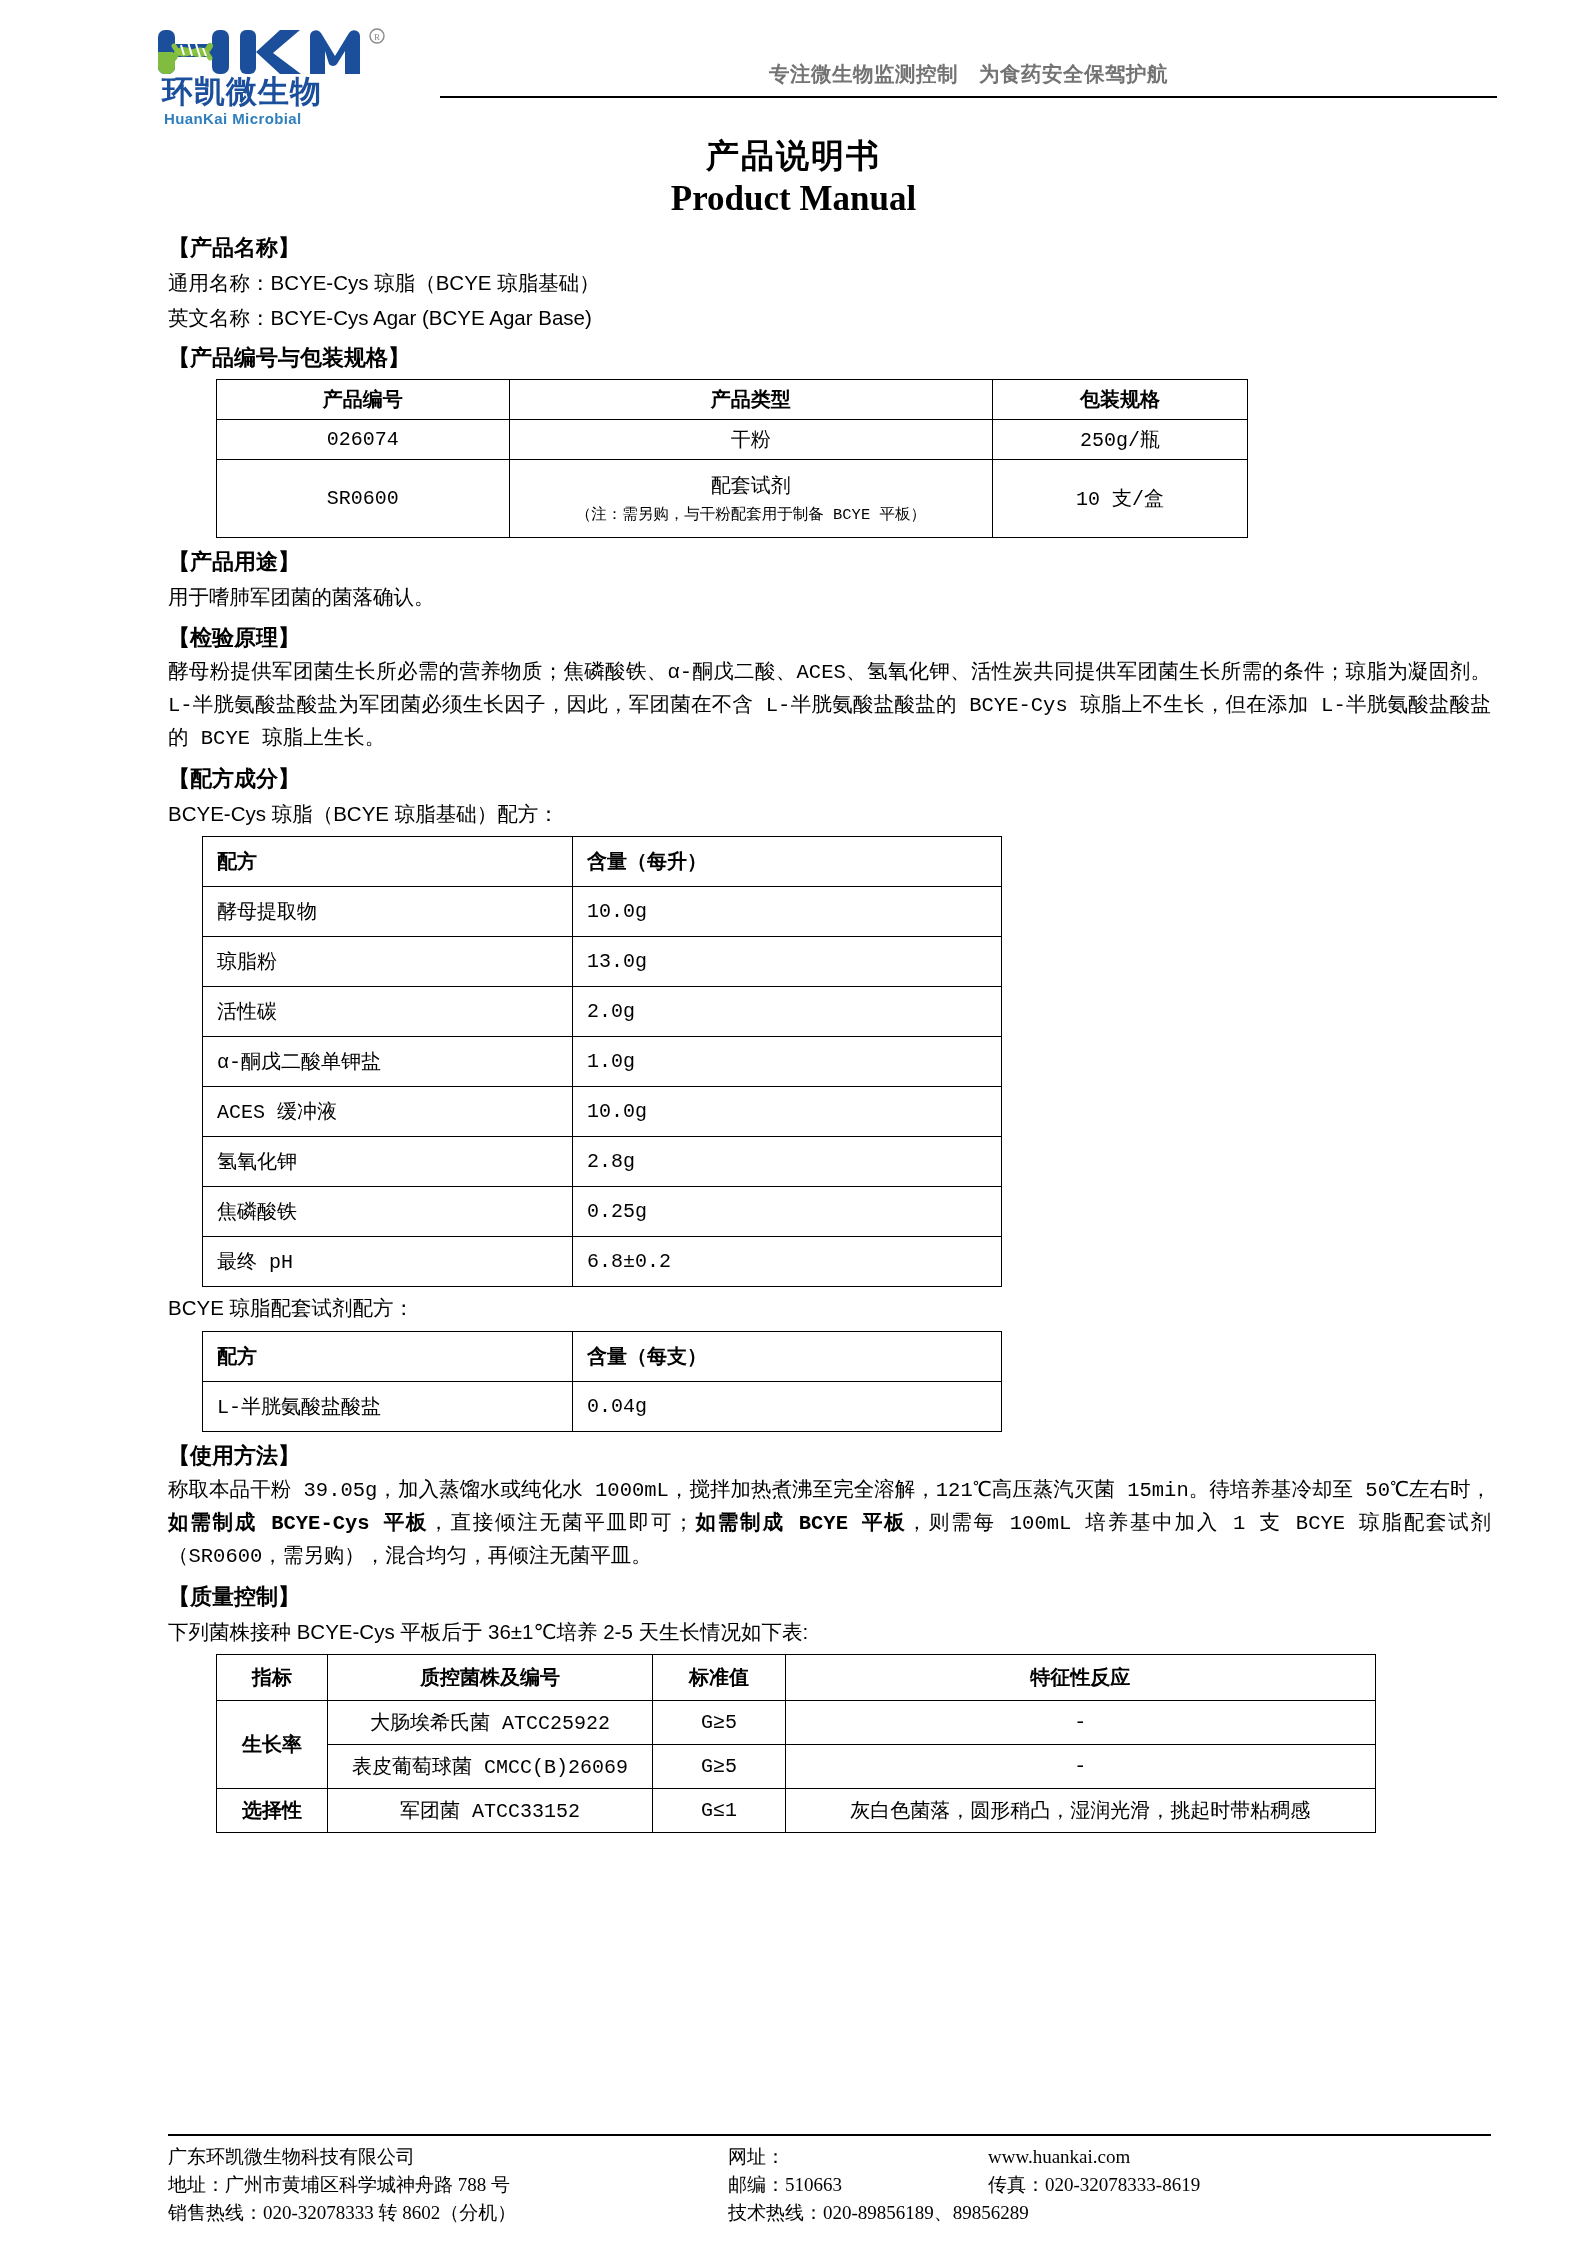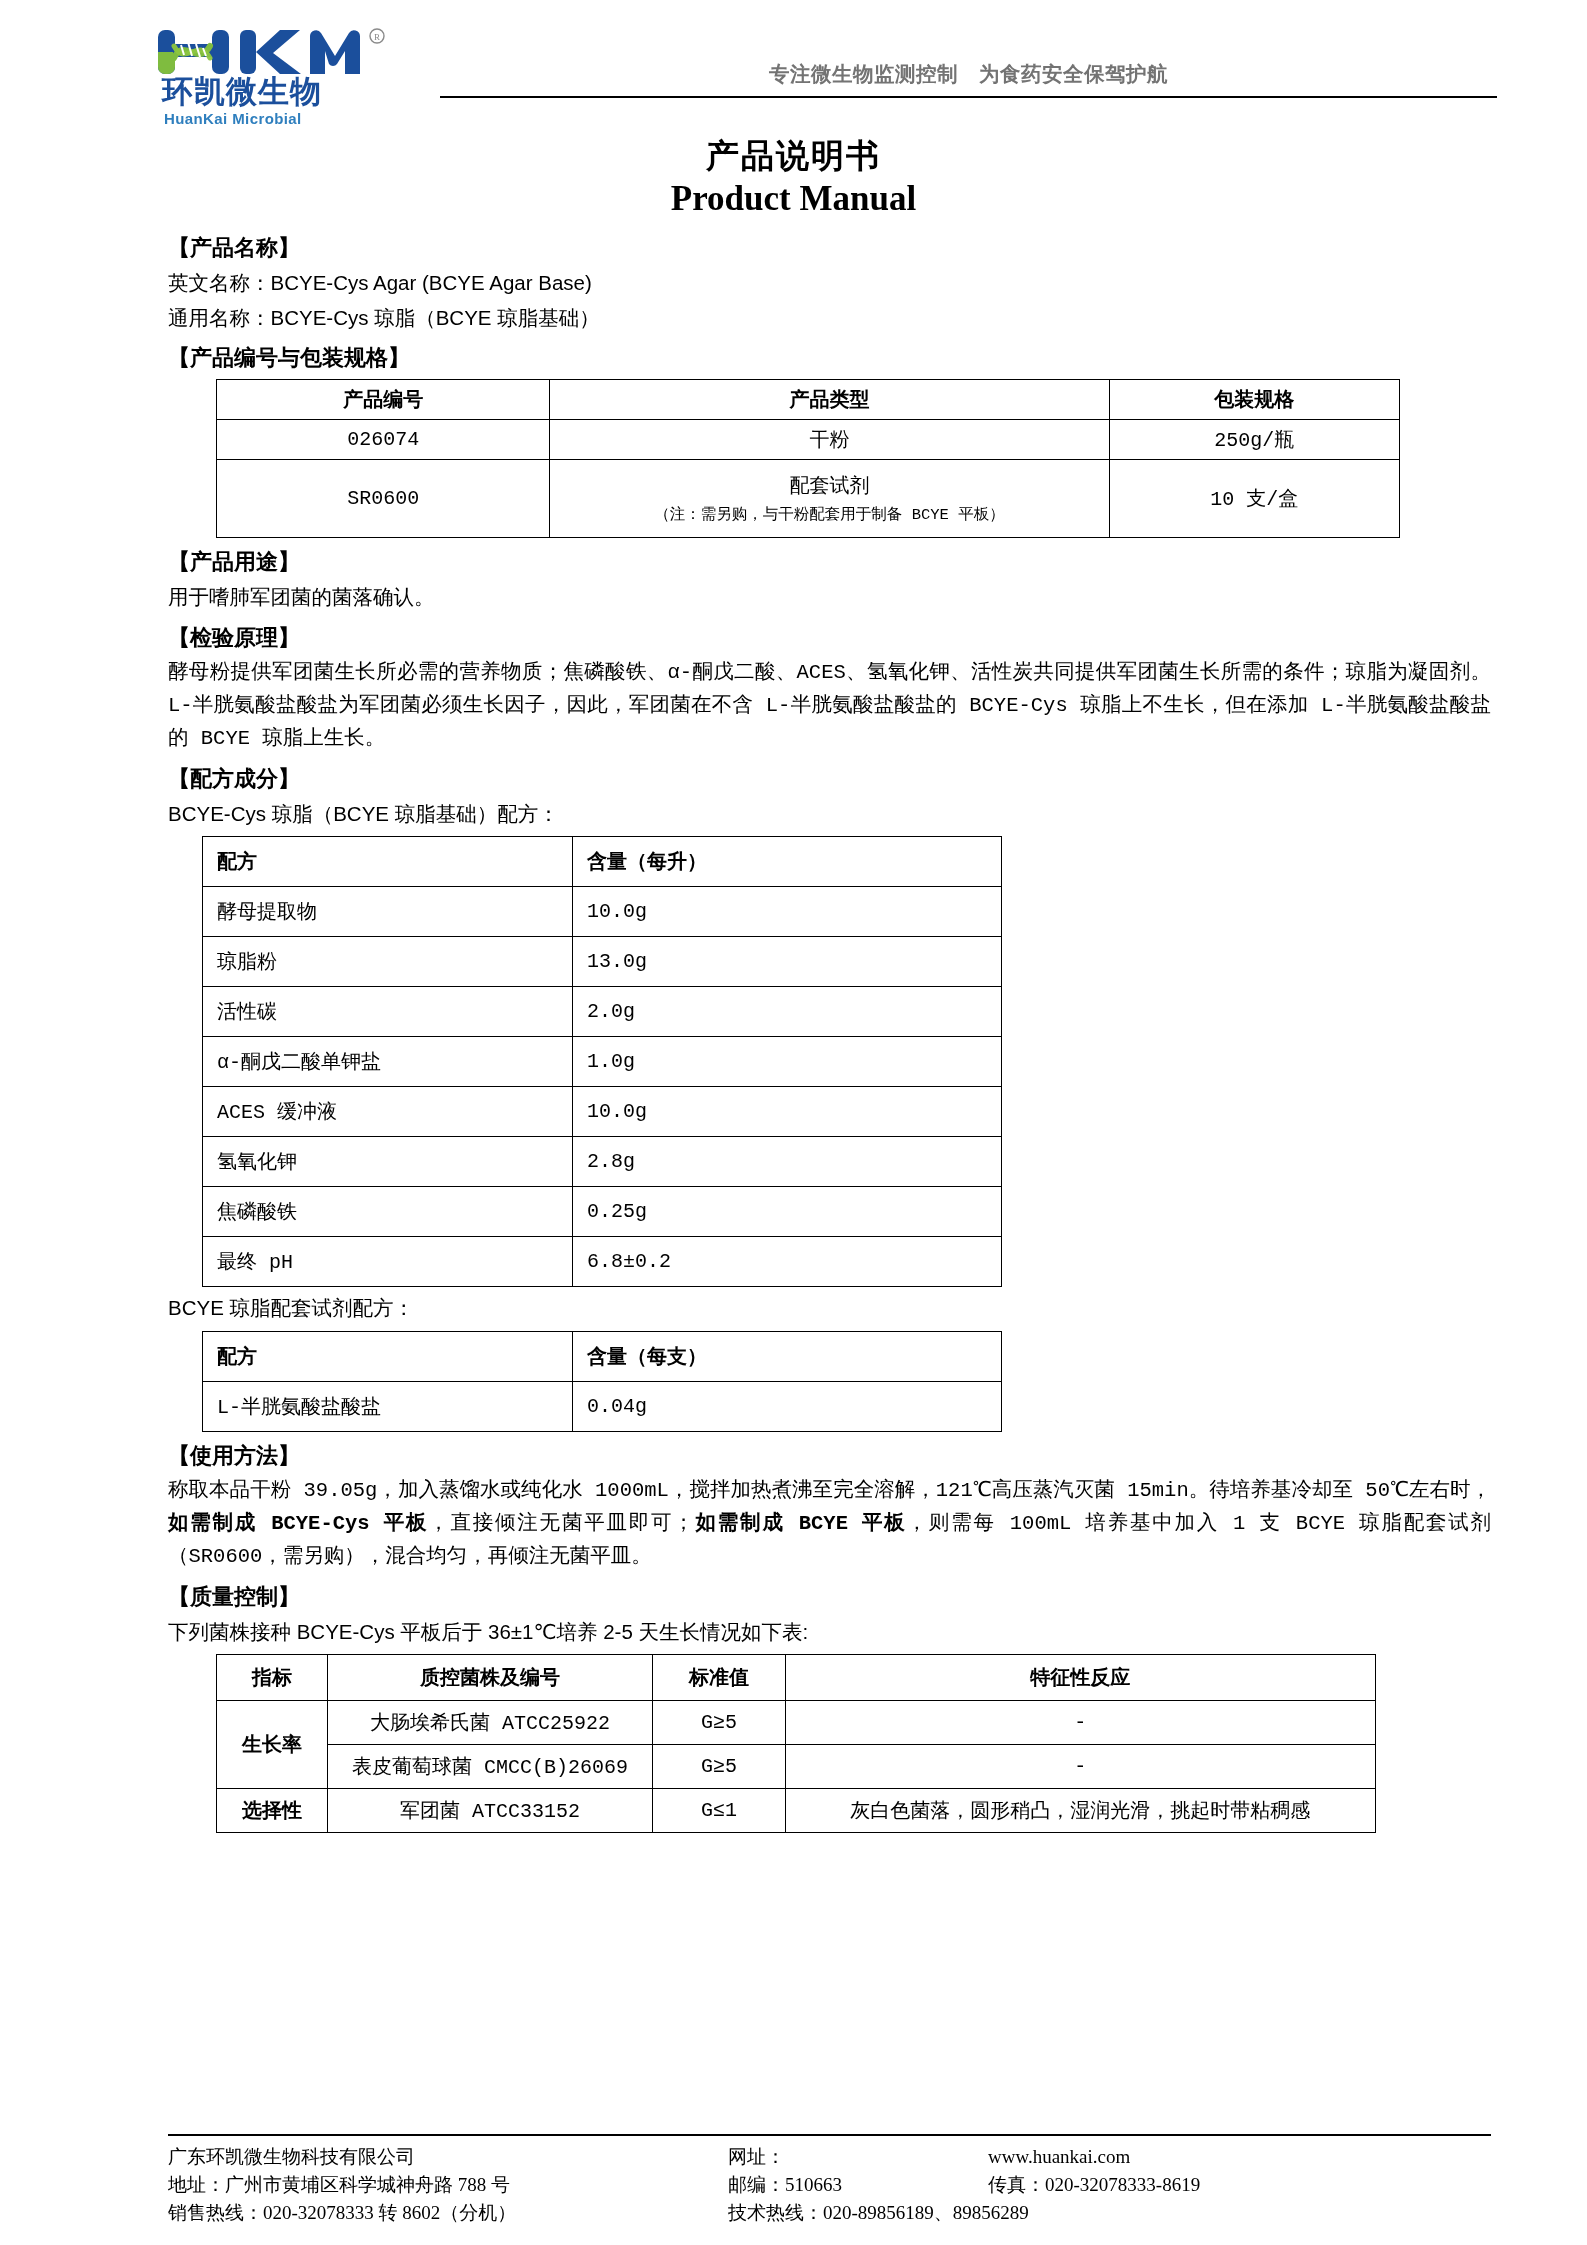--- a/index.html
+++ b/index.html
@@ -133,21 +133,21 @@
   }
   table th {
     font-weight: bold;
     text-align: center;
     font-family: "DejaVu Sans", "Liberation Sans", sans-serif;
     font-size: 20px;
   }
 
   
   .tbl-spec {
-    width: 1184px;
+    width: 1032px;
     margin-left: 48px;
   }
   .tbl-spec td { text-align: center; }
   .tbl-spec .col-a { width: 310px; }
   .tbl-spec .col-b { width: 520px; }
   .tbl-spec .col-c { width: 270px; }
   .tbl-spec .cell-type-main { line-height: 1.5; }
   .tbl-spec .cell-note {
     display: block;
     font-size: 15.5px;
@@ -258,24 +258,24 @@
     </div>
   </div>
 
   <div class="doc-title-cn">产品说明书</div>
   <div class="doc-title-en">Product Manual</div>
 
   <div class="content">
 
     <div class="sec-head">【产品名称】</div>
     <div class="para sans">
+      <span>通用名称：</span><span>BCYE-Cys 琼脂（BCYE 琼脂基础）</span>
+    </div>
+    <div class="para sans">
       <span>英文名称：</span><span>BCYE-Cys Agar (BCYE Agar Base)</span>
-    </div>
-    <div class="para sans">
-      <span>通用名称：</span><span>BCYE-Cys 琼脂（BCYE 琼脂基础）</span>
     </div>
 
     <div class="sec-head">【产品编号与包装规格】</div>
     <table class="tbl-spec">
       <thead>
         <tr>
           <th class="col-a">产品编号</th>
           <th class="col-b">产品类型</th>
           <th class="col-c">包装规格</th>
         </tr>

